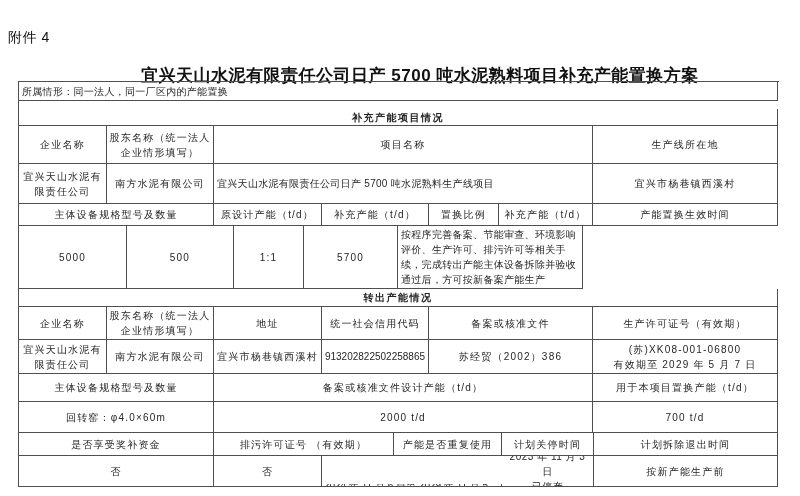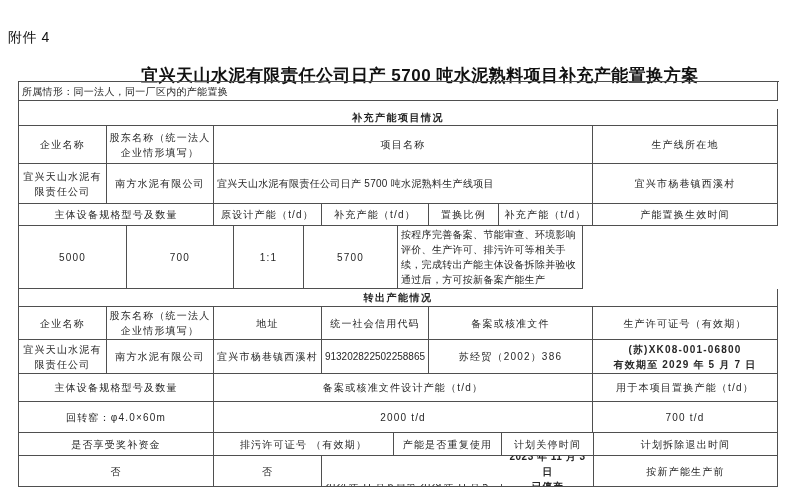--- a/index.html
+++ b/index.html
@@ -58,21 +58,21 @@
     padding: 0 2px;
     overflow: hidden;
   }
   .tcell.left {
     justify-content: flex-start;
     text-align: left;
     letter-spacing: 0.3px;
     padding: 0 3px;
   }
   .tcell.bold { font-weight: bold; letter-spacing: 1.5px; }
-  .tcell .block-line { display: block; width: 100%; font-weight: bold; }
+  .tcell .block-line { display: block; width: 100%; }
   
   .rA { height: 19px; } .rB { height: 17px; margin-top: 8px; } .rC { height: 38px; }
   .rD { height: 40px; } .rE { height: 22px; } .rF { height: 63px; }
   .rG { height: 18px; } .rH { height: 33px; } .rI { height: 34px; }
   .rJ { height: 28px; } .rK { height: 31px; } .rL { height: 23px; }
   .rM { height: 31px; }
   
   .w88  { flex: 0 0 88px; }
   .w107 { flex: 0 0 107px; }
   .w108 { flex: 0 0 108px; }
@@ -123,21 +123,21 @@
       <div class="tcell w195">主体设备规格型号及数量</div>
       <div class="tcell w108">原设计产能（t/d）</div>
       <div class="tcell w107">补充产能（t/d）</div>
       <div class="tcell w70">置换比例</div>
       <div class="tcell w94">补充产能（t/d）</div>
       <div class="tcell w185">产能置换生效时间</div>
     </div>
 
     <div class="trow rF">
       <div class="tcell w108">5000</div>
-      <div class="tcell w107">700</div>
+      <div class="tcell w107">500</div>
       <div class="tcell w70">1:1</div>
       <div class="tcell w94">5700</div>
       <div class="tcell left w185">按程序完善备案、节能审查、环境影响评价、生产许可、排污许可等相关手续，完成转出产能主体设备拆除并验收通过后，方可按新备案产能生产</div>
     </div>
 
     <div class="trow rG">
       <div class="tcell bold w759">转出产能情况</div>
     </div>
 
     <div class="trow rH">

